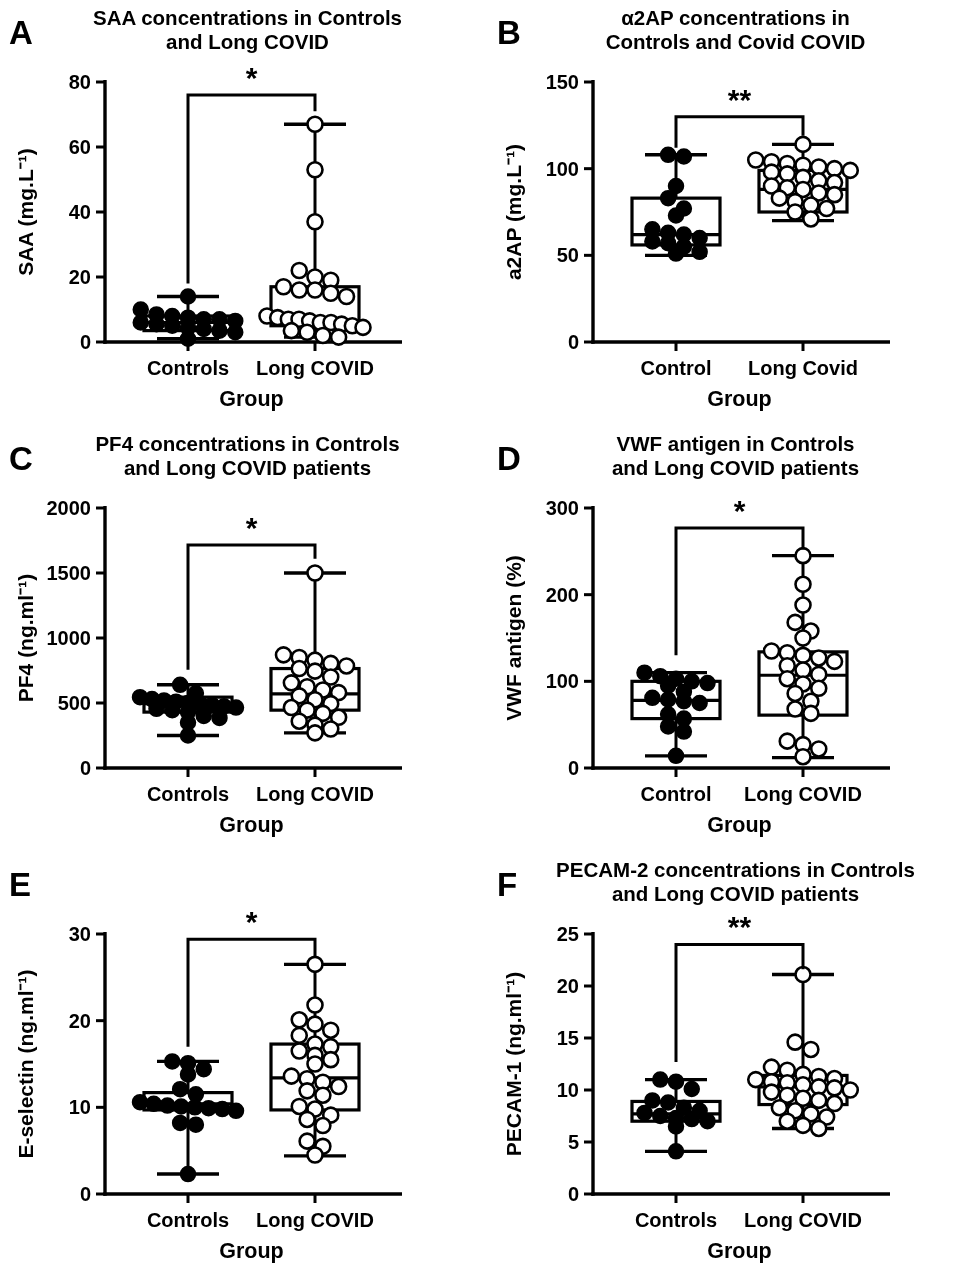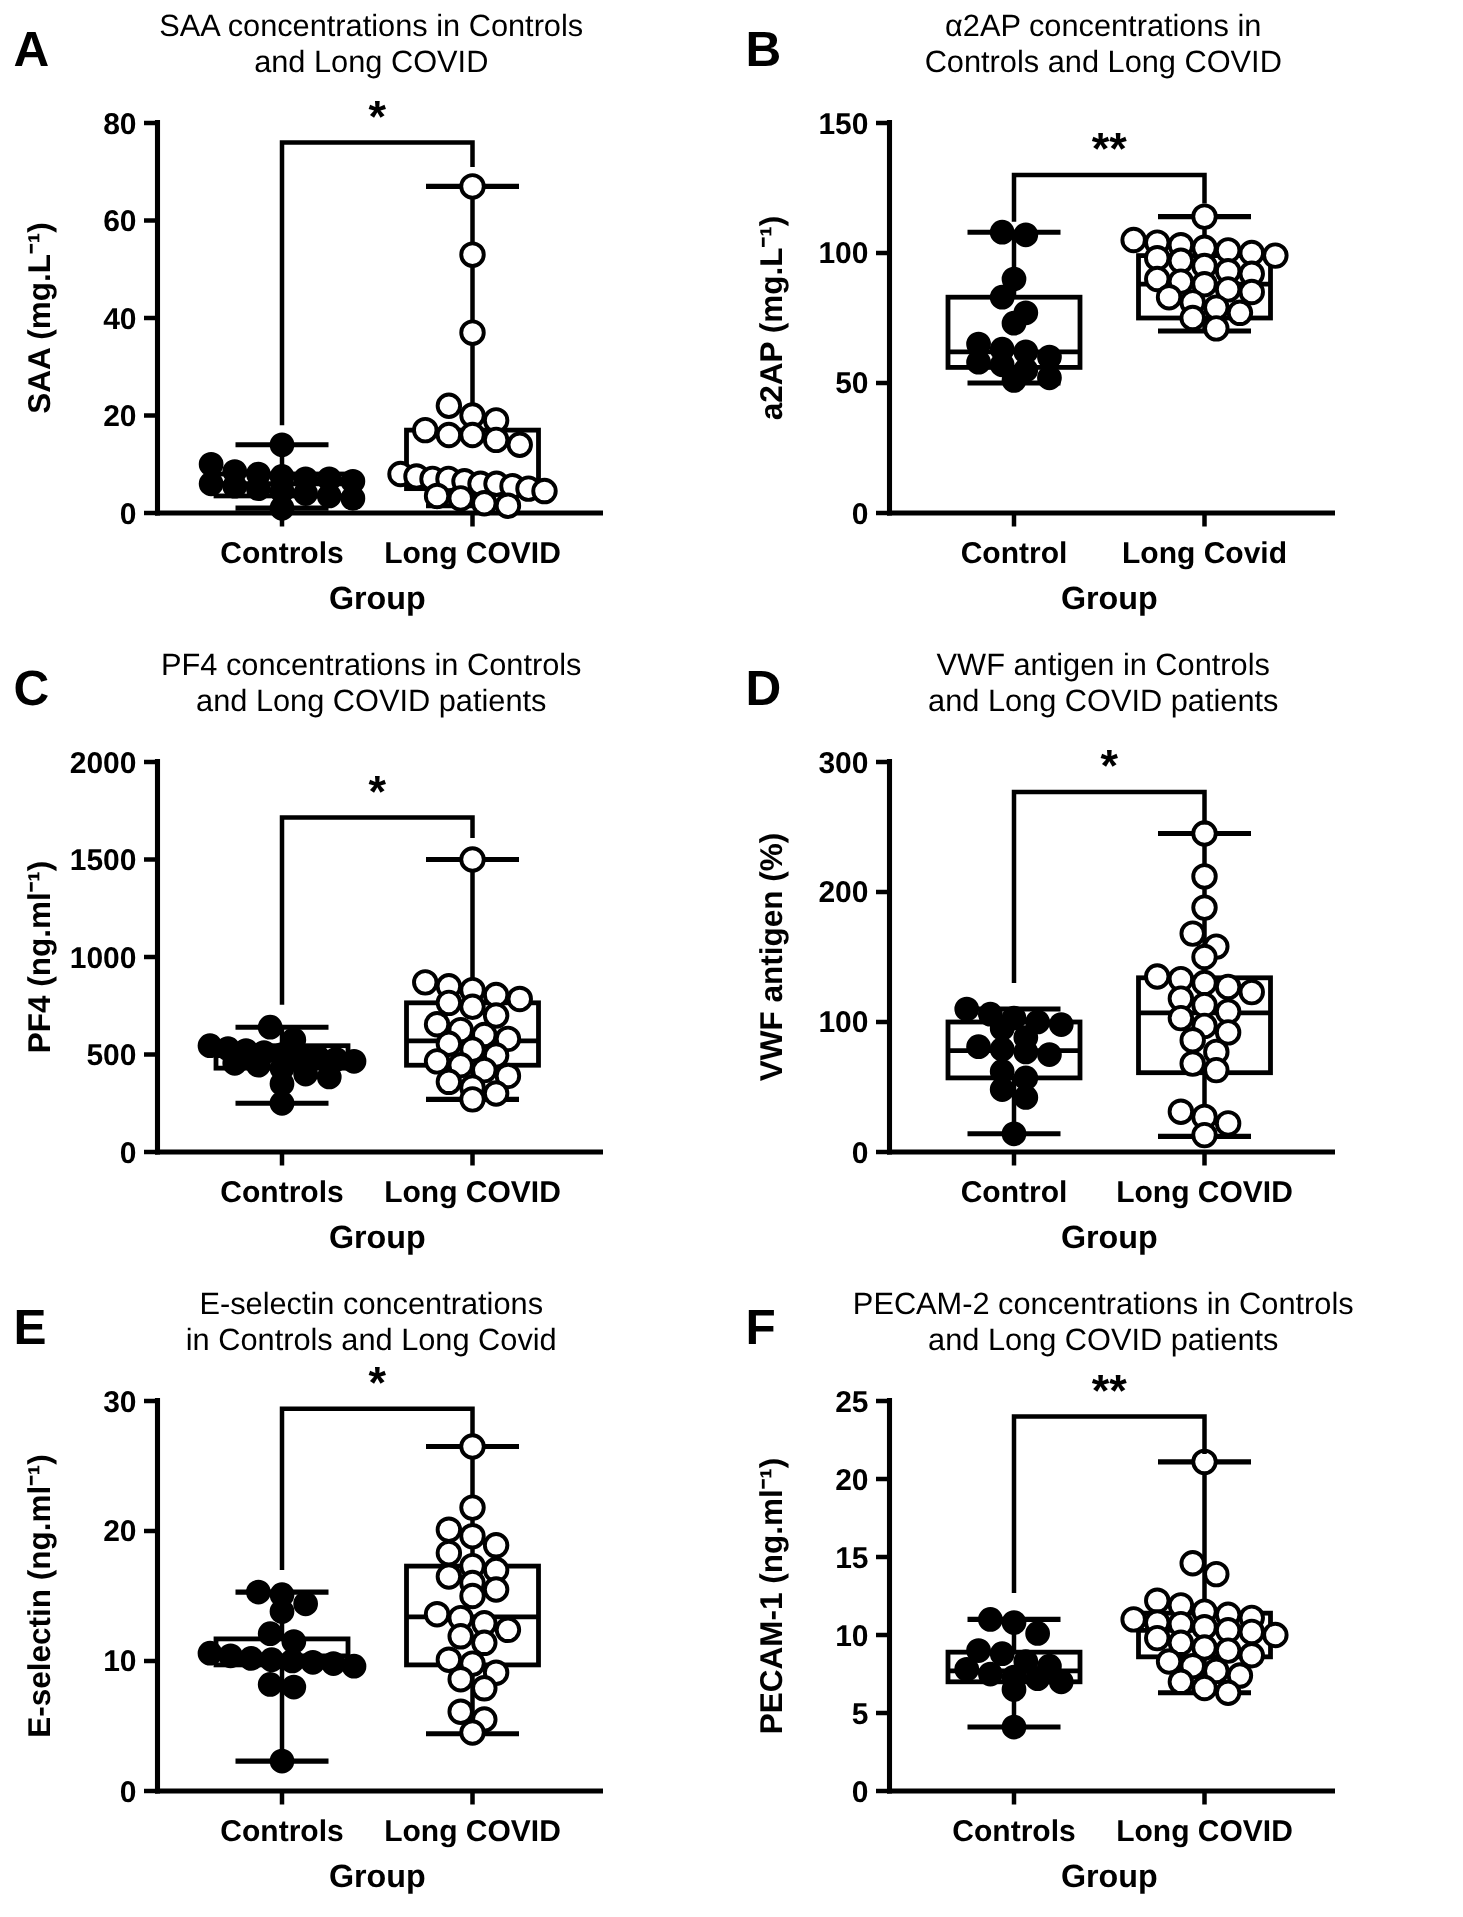--- a/index.html
+++ b/index.html
@@ -1,21 +1,21 @@
 <!DOCTYPE html>
 <html><head>
 <meta charset="utf-8">
 <style>
   html,body{margin:0;padding:0;background:#ffffff;}
   body{width:975px;height:1278px;font-family:"Liberation Sans",sans-serif;color:#000;}
   .figure{position:relative;width:975px;height:1278px;background:#ffffff;overflow:hidden;}
   .panel{position:absolute;width:487px;height:426px;}
   .letter{position:absolute;left:9px;top:14px;font-size:33px;font-weight:bold;letter-spacing:.5px;}
   .ptitle{position:absolute;left:50px;top:6px;width:395px;text-align:center;
-          font-size:20.5px;font-weight:normal;line-height:1.18;white-space:pre-line;}
+          font-size:20.5px;font-weight:bold;line-height:1.18;white-space:pre-line;}
   svg{position:absolute;left:0;top:0;}
   svg text{font-family:"Liberation Sans",sans-serif;font-weight:bold;fill:#000;}
 </style>
 </head>
 <body>
 
 <div class="figure" id="figure">
     <div class="panel" style="left:0px;top:0px;">
       <div class="letter">A</div>
       <div class="ptitle">SAA concentrations in Controls
@@ -92,21 +92,21 @@
         <circle cx="322.875" cy="335.5" r="7.5" fill="#fff" stroke="#000" stroke-width="2.6"></circle>
         <circle cx="338.625" cy="337.125" r="7.5" fill="#fff" stroke="#000" stroke-width="2.6"></circle>
         <path d="M 188 283.5 L 188 95 L 315 95 L 315 111.25" fill="none" stroke="#000" stroke-width="3"></path>
         <text x="251.5" y="88" text-anchor="middle" font-size="30">*</text>
         <text x="251.5" y="406" text-anchor="middle" font-size="21.5">Group</text>
       </svg>
     </div>
     <div class="panel" style="left:488px;top:0px;">
       <div class="letter">B</div>
       <div class="ptitle">α2AP concentrations in
-Controls and Long COVID</div>
+Controls and Covid COVID</div>
       <svg width="487" height="426" viewBox="0 0 487 426">
         <line x1="105" y1="80" x2="105" y2="343.7" stroke="#000" stroke-width="3.4"></line>
         <line x1="103.3" y1="342" x2="402" y2="342" stroke="#000" stroke-width="3.4"></line>
         <line x1="105" y1="342" x2="96" y2="342" stroke="#000" stroke-width="3"></line>
         <text x="91" y="349" text-anchor="end" font-size="20">0</text>
         <line x1="105" y1="255.33333333333334" x2="96" y2="255.33333333333334" stroke="#000" stroke-width="3"></line>
         <text x="91" y="262.33333333333337" text-anchor="end" font-size="20">50</text>
         <line x1="105" y1="168.66666666666669" x2="96" y2="168.66666666666669" stroke="#000" stroke-width="3"></line>
         <text x="91" y="175.66666666666669" text-anchor="end" font-size="20">100</text>
         <line x1="105" y1="82" x2="96" y2="82" stroke="#000" stroke-width="3"></line>
@@ -326,22 +326,20 @@
         <circle cx="315" cy="318.6" r="7.5" fill="#fff" stroke="#000" stroke-width="2.6"></circle>
         <circle cx="330.75" cy="322.93333333333334" r="7.5" fill="#fff" stroke="#000" stroke-width="2.6"></circle>
         <circle cx="315" cy="330.73333333333335" r="7.5" fill="#fff" stroke="#000" stroke-width="2.6"></circle>
         <path d="M 188 229.33333333333331 L 188 101.93333333333334 L 315 101.93333333333334 L 315 123.6" fill="none" stroke="#000" stroke-width="3"></path>
         <text x="251.5" y="94.93333333333334" text-anchor="middle" font-size="30">*</text>
         <text x="251.5" y="406" text-anchor="middle" font-size="21.5">Group</text>
       </svg>
     </div>
     <div class="panel" style="left:0px;top:852px;">
       <div class="letter">E</div>
-      <div class="ptitle">E-selectin concentrations
-in Controls and Long Covid</div>
       <svg width="487" height="426" viewBox="0 0 487 426">
         <line x1="105" y1="80" x2="105" y2="343.7" stroke="#000" stroke-width="3.4"></line>
         <line x1="103.3" y1="342" x2="402" y2="342" stroke="#000" stroke-width="3.4"></line>
         <line x1="105" y1="342" x2="96" y2="342" stroke="#000" stroke-width="3"></line>
         <text x="91" y="349" text-anchor="end" font-size="20">0</text>
         <line x1="105" y1="255.33333333333334" x2="96" y2="255.33333333333334" stroke="#000" stroke-width="3"></line>
         <text x="91" y="262.33333333333337" text-anchor="end" font-size="20">10</text>
         <line x1="105" y1="168.66666666666669" x2="96" y2="168.66666666666669" stroke="#000" stroke-width="3"></line>
         <text x="91" y="175.66666666666669" text-anchor="end" font-size="20">20</text>
         <line x1="105" y1="82" x2="96" y2="82" stroke="#000" stroke-width="3"></line>

